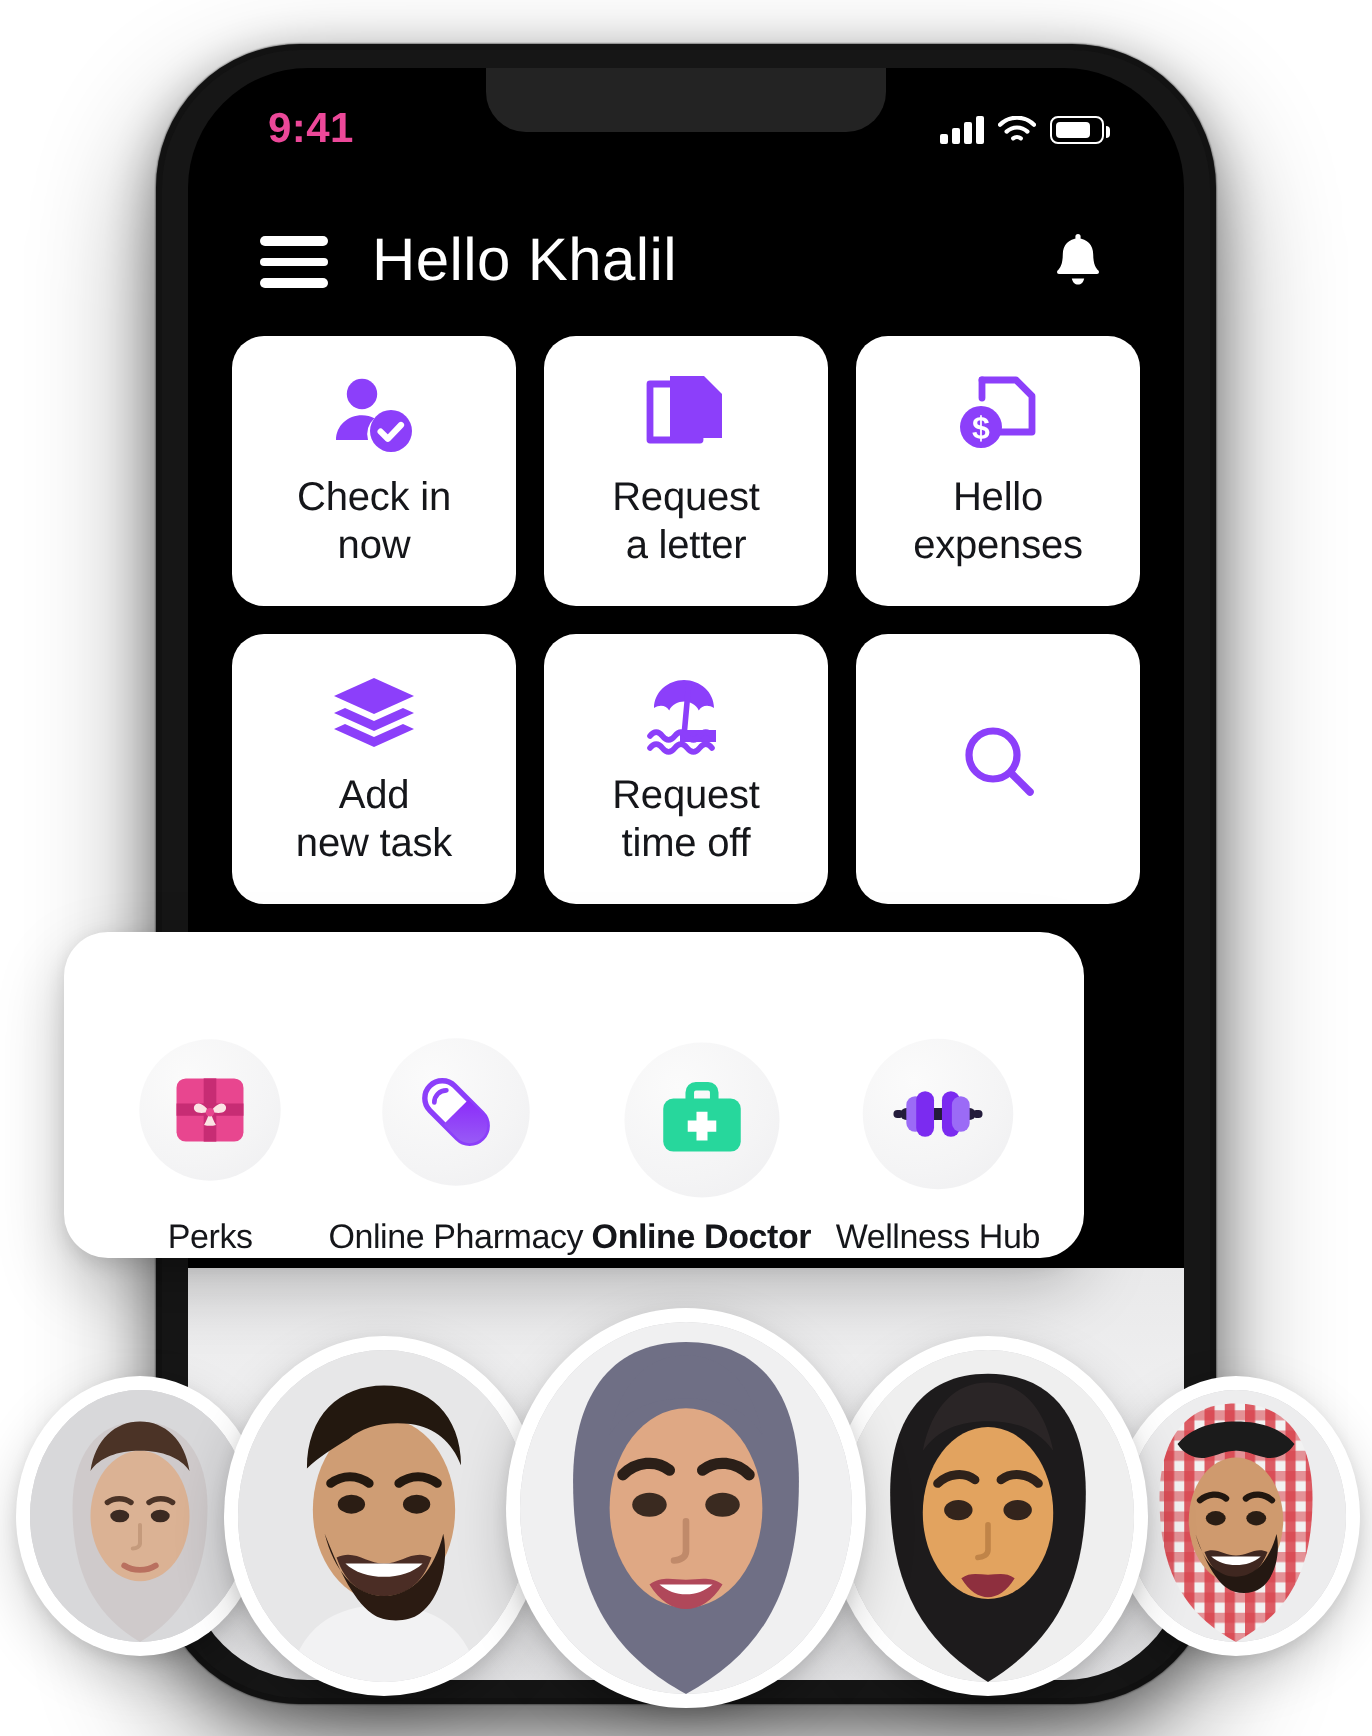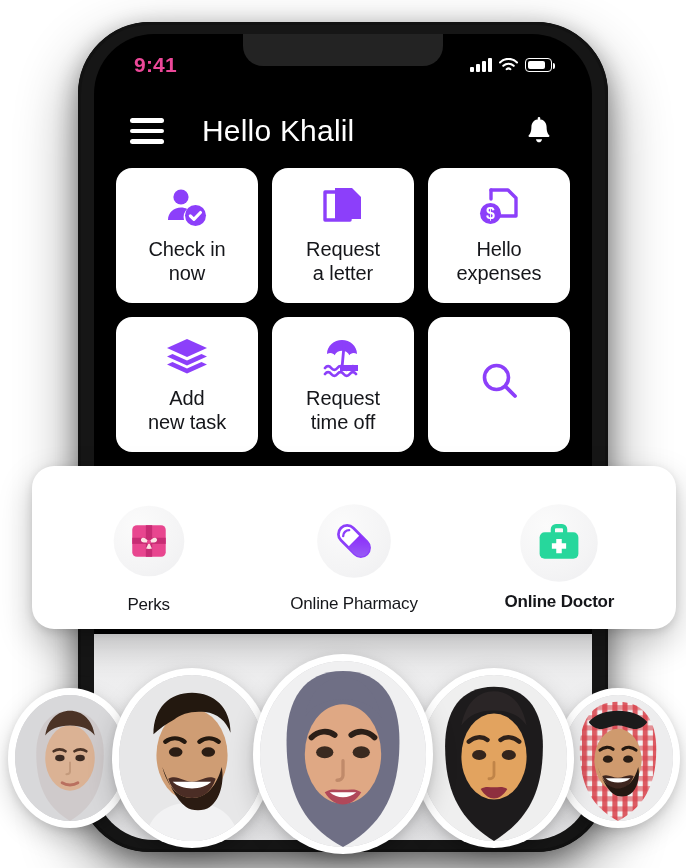--- a/index.html
+++ b/index.html
@@ -50,21 +50,21 @@
   }
   .battery::after{
     content:""; position:absolute; right:-4px; top:4px; width:2.2px; height:6px;
     background:#fff; border-radius:0 2px 2px 0;
   }
   .battery span{ display:block; height:100%; width:82%; background:#fff; border-radius:2px; }
 
   
   .app-header{
     position:absolute; top:66px; left:0; right:0; height:62px;
-    display:flex; align-items:center; padding:0 36px; color:#fff;gap:16px;
+    display:flex; align-items:center; padding:0 36px; color:#fff;
   }
   .hamburger{ width:34px; display:flex; flex-direction:column; gap:6px; cursor:pointer; }
   .hamburger i{ display:block; height:4.6px; background:#fff; border-radius:3px; }
   .greeting{ font-size:30px; font-weight:500; margin-left:22px; letter-spacing:.2px; white-space:nowrap; }
   .bell{ margin-left:auto; width:34px; height:34px; position:relative; cursor:pointer; }
 
   
   .grid{
     position:absolute; top:134px; left:0; right:0;
     display:grid; grid-template-columns:repeat(3,1fr);
@@ -76,24 +76,24 @@
     padding:8px 4px 10px;
   }
   .tile-icon{ height:48px; display:flex; align-items:center; justify-content:center; margin-bottom:6px; }
   .tile-label{
     font-size:20px; line-height:1.18; font-weight:500; color:#15161a;
     text-align:center; white-space:pre-line; letter-spacing:-.1px;
   }
 
   
   .services-card{
-    position:absolute; left:32px; top:466px; width:644px; height:163px;
+    position:absolute; left:32px; top:466px; width:510px; height:163px;
     background:#fff; border-radius:22px;
     box-shadow:0 14px 34px rgba(0,0,0,.22), 0 3px 10px rgba(0,0,0,.12);
-    display:flex; align-items:center; padding:22px 14px 0;
+    display:flex; align-items:flex-end; padding:22px 14px 0;
     z-index:6;
   }
   .service{ flex:1; display:flex; flex-direction:column; align-items:center; cursor:pointer; }
   .service-bubble{
     width:76px; height:76px; border-radius:50%;
     background:radial-gradient(circle at 34% 28%, #fbfbfb 0%, #f4f4f5 62%, #eeeef0 100%);
     display:flex; align-items:center; justify-content:center;
   }
   .service-label{ margin-top:13px; font-size:17px; color:#15161a; white-space:nowrap; letter-spacing:-.2px; }
   .s1 .service-bubble{ transform:scale(.93); } .s1 .service-label{ margin-top:16px; }
@@ -296,20 +296,34 @@
       <div class="service-bubble">
         <svg width="46" height="46" viewBox="0 0 46 46">
           <path d="M17 13V9.5a3 3 0 0 1 3-3h6a3 3 0 0 1 3 3V13" fill="none" stroke="#27D79C" stroke-width="4.2" stroke-linecap="round"></path>
           <rect x="4" y="12.5" width="38" height="26" rx="5" fill="#27D79C"></rect>
           <path d="M20.3 19h5.4v4.3H30v5.4h-4.3V33h-5.4v-4.3H16v-5.4h4.3z" fill="#fff"></path>
         </svg>
       </div>
       <div class="service-label">Online Doctor</div>
     </div>
 
+    <div class="service s4">
+      <div class="service-bubble">
+        <svg width="50" height="40" viewBox="0 0 50 40">
+          <rect x="6" y="17" width="38" height="6" rx="3" fill="#241C3B"></rect>
+          <rect x="9" y="11" width="9" height="18" rx="4.5" fill="#9B6BF6"></rect>
+          <rect x="14" y="8.5" width="9" height="23" rx="4.5" fill="#7B2BF0"></rect>
+          <rect x="27" y="8.5" width="9" height="23" rx="4.5" fill="#7B2BF0"></rect>
+          <rect x="32" y="11" width="9" height="18" rx="4.5" fill="#9B6BF6"></rect>
+          <rect x="2.5" y="18" width="5" height="4" rx="2" fill="#241C3B"></rect>
+          <rect x="42.5" y="18" width="5" height="4" rx="2" fill="#241C3B"></rect>
+        </svg>
+      </div>
+      <div class="service-label">Wellness Hub</div>
+    </div>
 
   </div>
 
   <div class="avatars">
 
     <div class="avatar av1">
       <div class="photo">
         <svg viewBox="0 0 100 112" preserveAspectRatio="xMidYMid slice">
           <rect width="100" height="112" fill="#d8d8da"></rect>
           <path d="M50 14c20 0 30 16 30 38 0 30-10 48-30 60-20-12-30-30-30-60 0-22 10-38 30-38z" fill="#cfcacb"></path>

